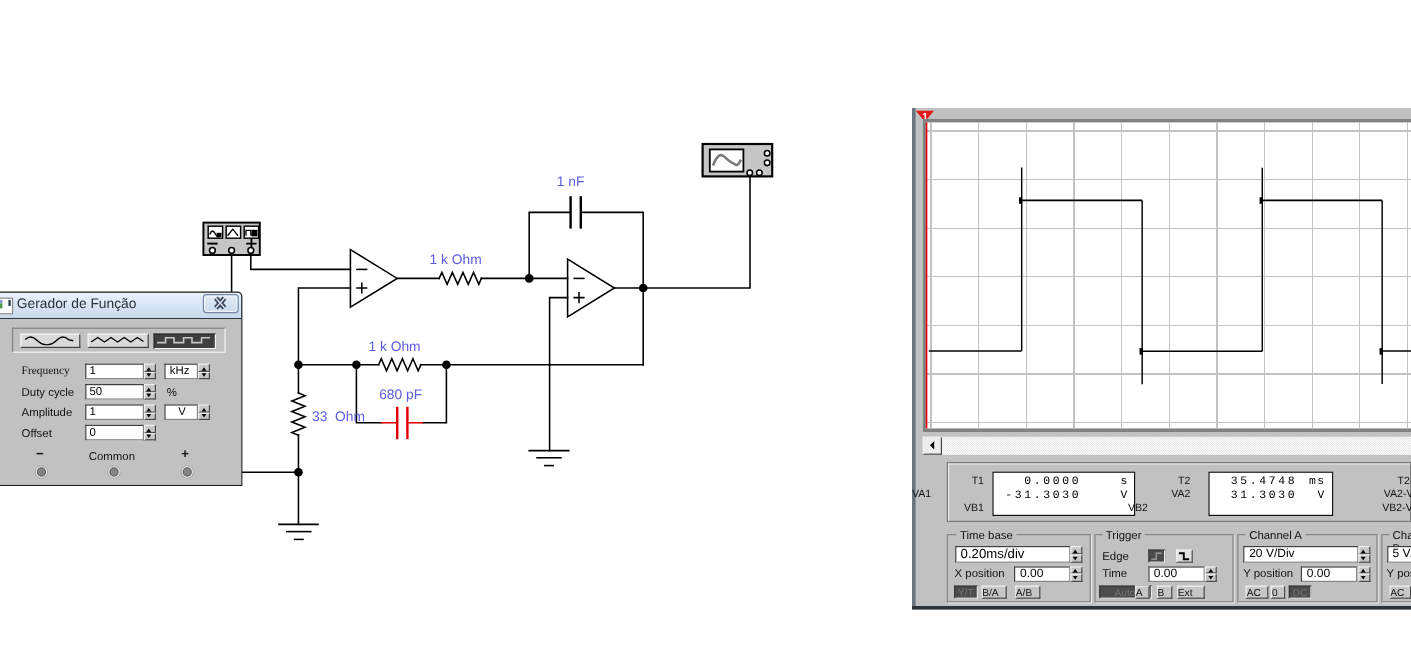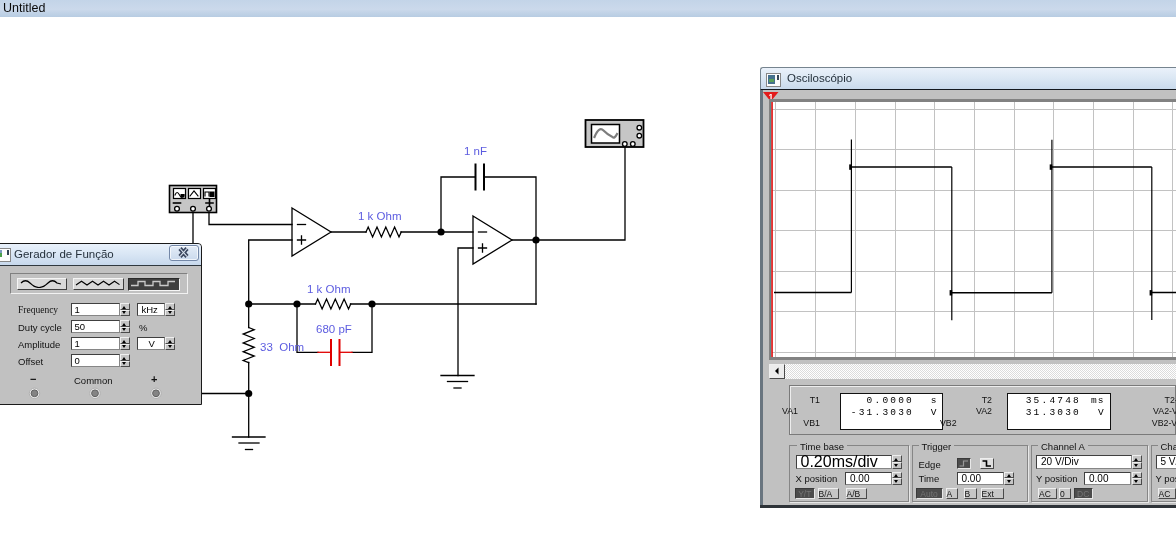--- a/index.html
+++ b/index.html
@@ -17,21 +17,20 @@
 .lbl{position:absolute;font-size:9.5px;color:#111;white-space:nowrap;}
 .spin{position:absolute;width:10px;box-sizing:border-box;}
 .spin .up,.spin .dn{position:absolute;left:0;width:10px;height:50%;background:#c6c6c6;border:1px solid;border-color:#efefef #4a4a4a #4a4a4a #efefef;box-sizing:border-box;}
 .spin .up{top:0}.spin .dn{bottom:0}
 .spin .up:after{content:"";position:absolute;left:1.5px;top:1.5px;border:2.5px solid transparent;border-bottom:3.5px solid #000;border-top:none;}
 .spin .dn:after{content:"";position:absolute;left:1.5px;bottom:1.5px;border:2.5px solid transparent;border-top:3.5px solid #000;border-bottom:none;}
 </style>
 </head>
 <body>
 <div id="root">
-<div class="tab">Untitled</div>
 <svg class="abs" style="left:0;top:0" width="1176" height="550" fill="none" stroke-linecap="square">
 <g stroke="#000" stroke-width="1.3">
 
  <path d="M193,213 L193,243"></path>
  <path d="M209,213 L209,224.5 L292,224.5"></path>
  <path d="M292,240 L248.7,240 L248.7,327.5"></path>
  <path d="M331,232 L366,232"></path>
  <path d="M401,232 L473,232"></path>
  <path d="M441,232 L441,177 L475,177"></path>
  <path d="M484.5,177 L536,177 L536,304"></path>
@@ -207,28 +206,20 @@
     <circle cx="102" cy="7.3" r="5.2" fill="#ececec" stroke="#ababab" stroke-width="0.9"></circle>
     <circle cx="102" cy="7.3" r="3.4" fill="#848484" stroke="#606060" stroke-width="1"></circle>
     <circle cx="163" cy="7.3" r="5.2" fill="#ececec" stroke="#ababab" stroke-width="0.9"></circle>
     <circle cx="163" cy="7.3" r="3.4" fill="#848484" stroke="#606060" stroke-width="1"></circle>
    </g>
   </svg>
  </div>
 </div>
 <div class="abs" id="scope" style="left:760px;top:67px;width:416px;height:441px;">
 
- <div class="abs" style="left:0;top:0;width:416px;height:23px;background:linear-gradient(#eaf1fa,#dce8f4 45%,#c9daec);border-top:1px solid #76848f;border-left:1px solid #76848f;border-bottom:1px solid #14191f;box-sizing:border-box;border-top-left-radius:3px;">
-  <div class="abs" style="left:5px;top:4.5px;width:13px;height:12px;background:#fdfdfd;border:1px solid #888;">
-    <div class="abs" style="left:1px;top:1px;width:7px;height:9px;background:#46718e;"></div>
-    <div class="abs" style="left:2px;top:5px;width:5px;height:3.5px;background:#5aa05a;"></div>
-    <div class="abs" style="right:1.5px;top:1px;width:2px;height:5px;background:#345;"></div>
-  </div>
-  <div class="abs" style="left:26px;top:4px;font-size:11.5px;color:#25313c;">Osciloscópio</div>
- </div>
 
  <div class="abs" style="left:0;top:23px;width:416px;height:415px;background:#c1c1c1;border-left:3px solid #69757f;box-sizing:border-box;"></div>
  <div class="abs" style="left:0;top:438px;width:416px;height:3px;background:#2e3338;"></div>
 
  <svg class="abs" style="left:3px;top:24.5px" width="17" height="10">
         <path d="M0,0 L15.5,0 L7.7,9.5 Z" fill="#e31b1b"></path>
         <text x="5.5" y="7.8" font-size="8.5" font-weight="bold" fill="#fff" font-family="'Liberation Sans',sans-serif">1</text>
       </svg>
 
  <svg class="abs" style="left:9px;top:32px" width="440" height="261">
@@ -261,44 +252,44 @@
 
  <div class="abs" style="left:9px;top:297px;width:435px;height:14.5px;background:#fff;background-image:linear-gradient(45deg,#dcdcdc 25%,transparent 25%,transparent 75%,#dcdcdc 75%),linear-gradient(45deg,#dcdcdc 25%,transparent 25%,transparent 75%,#dcdcdc 75%);background-size:2px 2px;background-position:0 0,1px 1px;"></div>
  <div class="b3d" style="left:9px;top:297px;width:16px;height:14.5px;background:#ececec;">
    <svg width="14" height="12" viewBox="0 0 14 12">
           <path d="M8.5,2.5 L5,6 L8.5,9.5 Z" fill="#000"></path>
         </svg>
  </div>
 
  <div class="abs" style="left:29px;top:317.8px;width:387px;height:50.5px;border:1px solid #7a7a7a;box-shadow:inset 1px 1px 0 #ededed;box-sizing:border-box;"></div>
  <div class="abs" style="left:0;top:327.5px;width:60px;text-align:right;font-size:8.8px;color:#111;">T1</div>
- <div class="abs" style="left:0;top:339.3px;width:60px;text-align:center;font-size:8.8px;color:#111;">VA1</div>
+ <div class="abs" style="left:0;top:339.3px;width:60px;text-align:left;font-size:8.8px;color:#111;">VA1</div>
  <div class="abs" style="left:0;top:351.1px;width:60px;text-align:right;font-size:8.8px;color:#111;">VB1</div>
- <div class="fld" style="left:80px;top:326px;width:103px;height:36.5px;border:1.5px solid #111;">
+ <div class="fld" style="left:67px;top:326px;width:119px;height:36.5px;border:1.5px solid #111;">
    <div class="abs" style="left:0;top:1.4px;width:73px;text-align:right;font-family:'Liberation Mono',monospace;font-size:9.5px;letter-spacing:2.2px;">0.0000</div>
    <div class="abs" style="left:0;top:12.7px;width:73px;text-align:right;font-family:'Liberation Mono',monospace;font-size:9.5px;letter-spacing:2.2px;">-31.3030</div>
    <div class="abs" style="right:5.5px;top:1.4px;font-family:'Liberation Mono',monospace;font-size:9.5px;">s</div>
    <div class="abs" style="right:5.5px;top:12.7px;font-family:'Liberation Mono',monospace;font-size:9.5px;">V</div>
  </div>
  <div class="abs" style="left:180px;top:327.5px;width:52px;text-align:right;font-size:8.8px;color:#111;">T2</div>
  <div class="abs" style="left:180px;top:339.3px;width:52px;text-align:right;font-size:8.8px;color:#111;">VA2</div>
  <div class="abs" style="left:180px;top:351.1px;width:52px;text-align:left;font-size:8.8px;color:#111;">VB2</div>
  <div class="fld" style="left:247px;top:326px;width:103.7px;height:36.5px;border:1.5px solid #111;">
    <div class="abs" style="left:0;top:1.4px;width:73px;text-align:right;font-family:'Liberation Mono',monospace;font-size:9.5px;letter-spacing:2.2px;">35.4748</div>
    <div class="abs" style="left:0;top:12.7px;width:73px;text-align:right;font-family:'Liberation Mono',monospace;font-size:9.5px;letter-spacing:2.2px;">31.3030</div>
    <div class="abs" style="right:5px;top:1.4px;font-family:'Liberation Mono',monospace;font-size:9.5px;letter-spacing:1.2px;">ms</div>
    <div class="abs" style="right:6px;top:12.7px;font-family:'Liberation Mono',monospace;font-size:9.5px;">V</div>
  </div>
  <div class="abs" style="left:358px;top:327.5px;width:70px;text-align:right;font-size:8.8px;color:#111;">T2-T1</div>
  <div class="abs" style="left:358px;top:339.3px;width:70px;text-align:right;font-size:8.8px;color:#111;">VA2-VA1</div>
  <div class="abs" style="left:358px;top:351.1px;width:70px;text-align:right;font-size:8.8px;color:#111;">VB2-VB1</div>
 
  <div class="grp" style="left:29px;top:377.5px;width:119.5px;height:57px;"></div>
  <div class="abs" style="left:37px;top:374px;background:#c1c1c1;padding:0 3px;font-size:9.5px;color:#111;">Time base</div>
- <div class="fld" style="left:35.5px;top:388px;width:96px;height:14px;line-height:12px;padding-left:4px;font-size:16px;">0.20ms/div</div>
+ <div class="fld" style="left:35.5px;top:388px;width:96px;height:14px;line-height:12px;padding-left:4px;font-size:11px;">0.20ms/div</div>
  <div class="spin" style="left:131.5px;top:388px;height:14px;">
         <div class="up"></div>
         <div class="dn"></div>
       </div>
  <div class="lbl" style="left:35.5px;top:406px;">X position</div>
  <div class="fld" style="left:85px;top:404.5px;width:46.5px;height:13.5px;line-height:11.5px;padding-left:4px;font-size:10px;">0.00</div>
  <div class="spin" style="left:131.5px;top:404.5px;height:13.5px;">
         <div class="up"></div>
         <div class="dn"></div>
       </div>
@@ -318,21 +309,21 @@
   <svg width="12" height="9" viewBox="0 0 12 9">
           <path d="M1.5,2 L5.5,2 L5.5,7 L10,7" stroke="#000" fill="none" stroke-width="1.6"></path>
         </svg>
  </div>
  <div class="lbl" style="left:158.5px;top:406px;">Time</div>
  <div class="fld" style="left:196.5px;top:404.5px;width:47px;height:13.5px;line-height:11.5px;padding-left:4px;font-size:10px;">0.00</div>
  <div class="spin" style="left:244px;top:404.5px;height:13.5px;">
         <div class="up"></div>
         <div class="dn"></div>
       </div>
- <div class="bsel" style="left:155.5px;top:420.5px;width:27px;height:11.5px;line-height:10px;">Auto</div>
+ <div class="bsel" style="left:155.5px;top:420.5px;width:44px;height:11.5px;line-height:10px;">Auto</div>
  <div class="b3d" style="left:185.5px;top:420.5px;width:12.5px;height:11.5px;line-height:10px;">A</div>
  <div class="b3d" style="left:203.5px;top:420.5px;width:13px;height:11.5px;line-height:10px;">B</div>
  <div class="b3d" style="left:220.5px;top:420.5px;width:23px;height:11.5px;line-height:10px;">Ext</div>
 
  <div class="grp" style="left:271px;top:377.5px;width:116.5px;height:57px;"></div>
  <div class="abs" style="left:278px;top:374px;background:#c1c1c1;padding:0 3px;font-size:9.5px;color:#111;">Channel A</div>
  <div class="fld" style="left:276px;top:388px;width:95.5px;height:14px;line-height:12px;padding-left:4px;font-size:10px;">20 V/Div</div>
  <div class="spin" style="left:371.5px;top:388px;height:14px;">
         <div class="up"></div>
         <div class="dn"></div>

